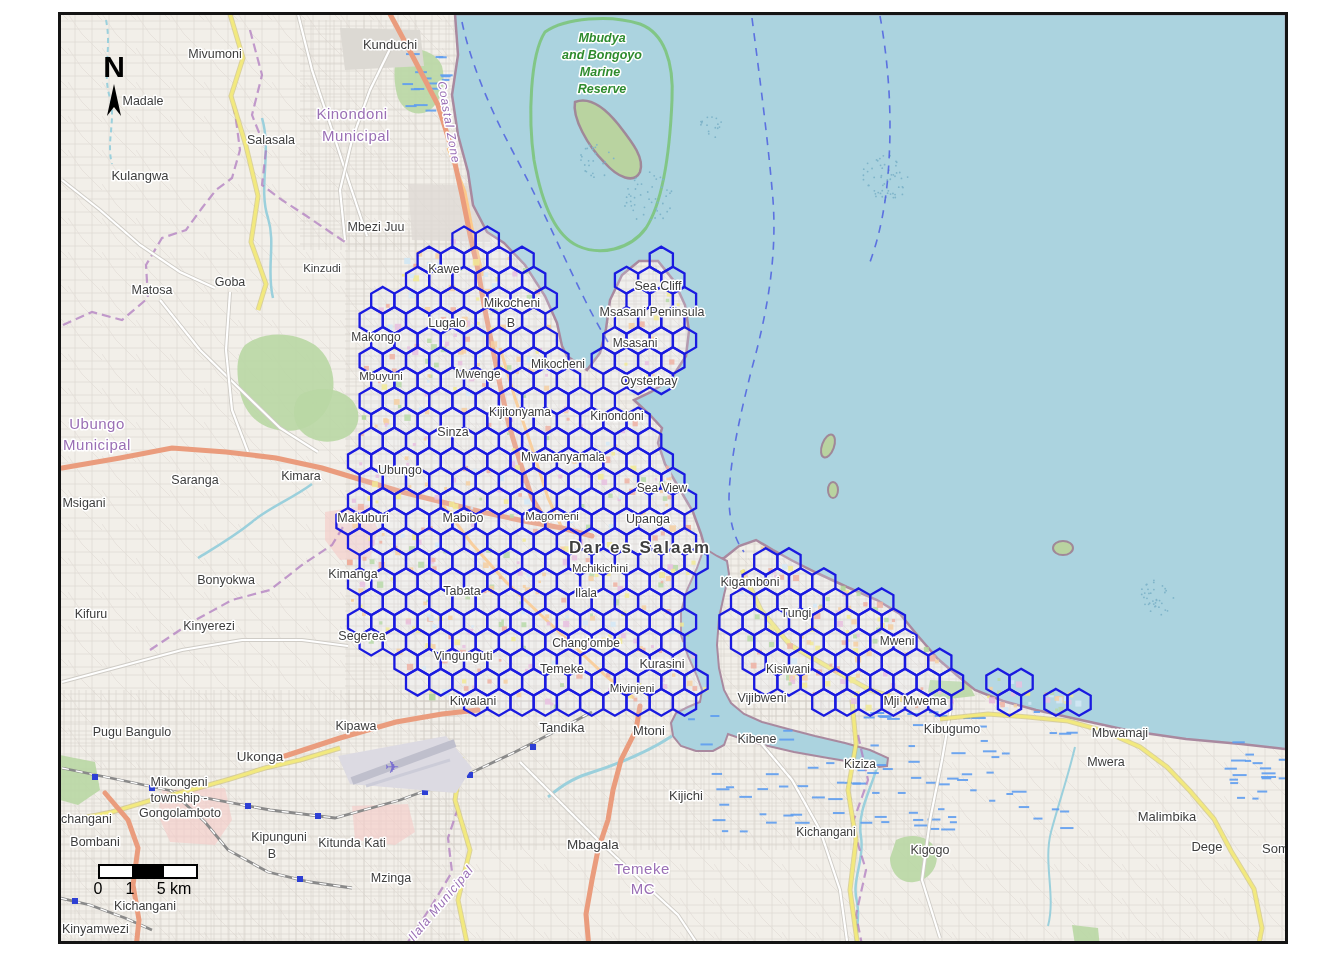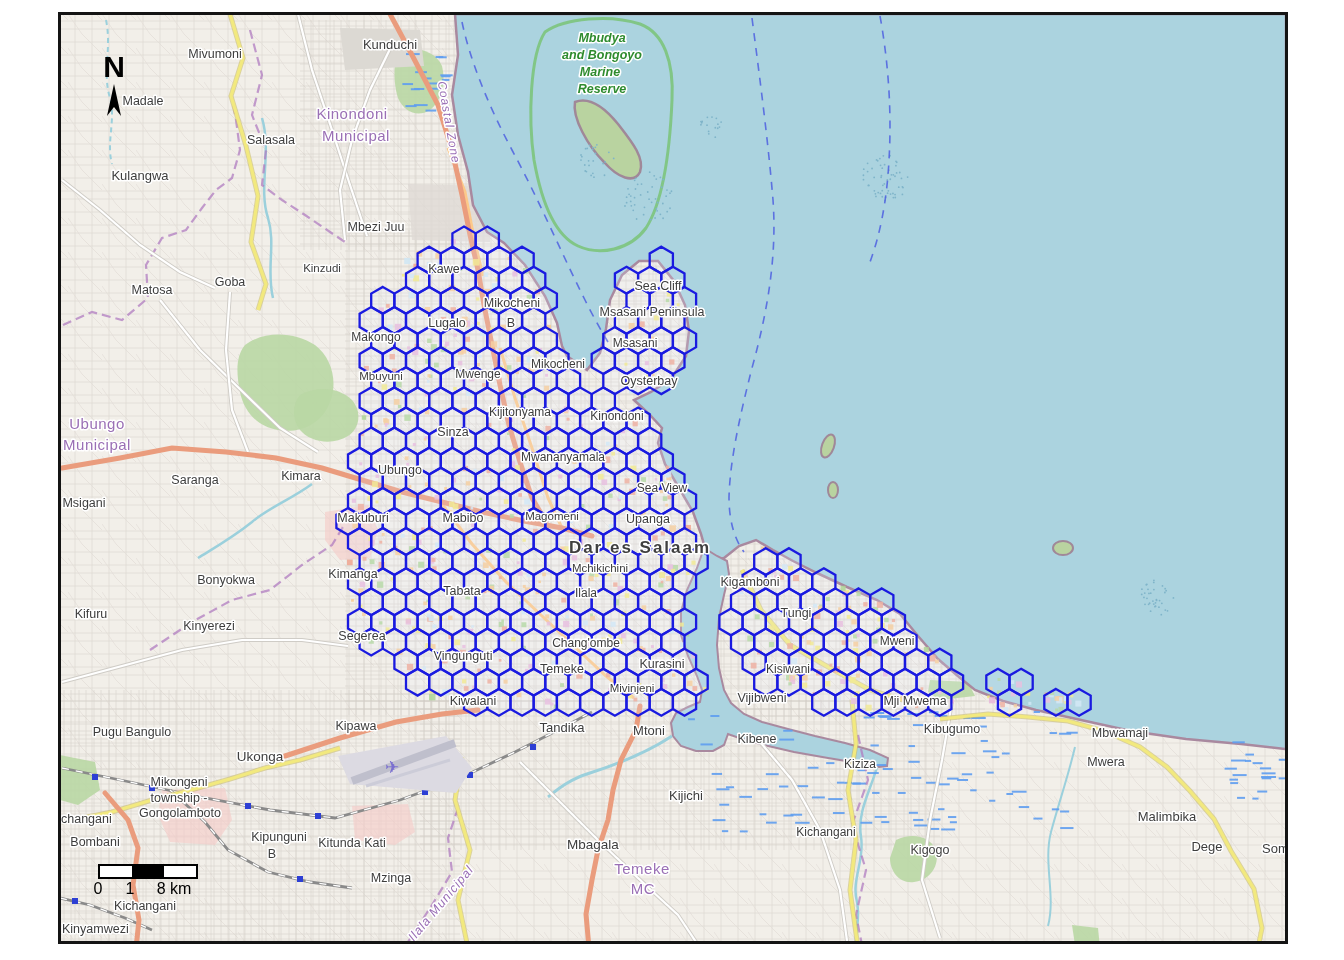--- a/index.html
+++ b/index.html
@@ -1456,16 +1456,16 @@
     </svg>
   </div>
 
   <div class="scalebar">
     <div class="bar">
         <div class="seg"></div>
       </div>
     <div class="ticks">
       <span class="t0">0</span>
       <span class="t1">1</span>
-      <span class="t2">8 km</span>
+      <span class="t2">5 km</span>
     </div>
   </div>
 </div>
 
 </body></html>

